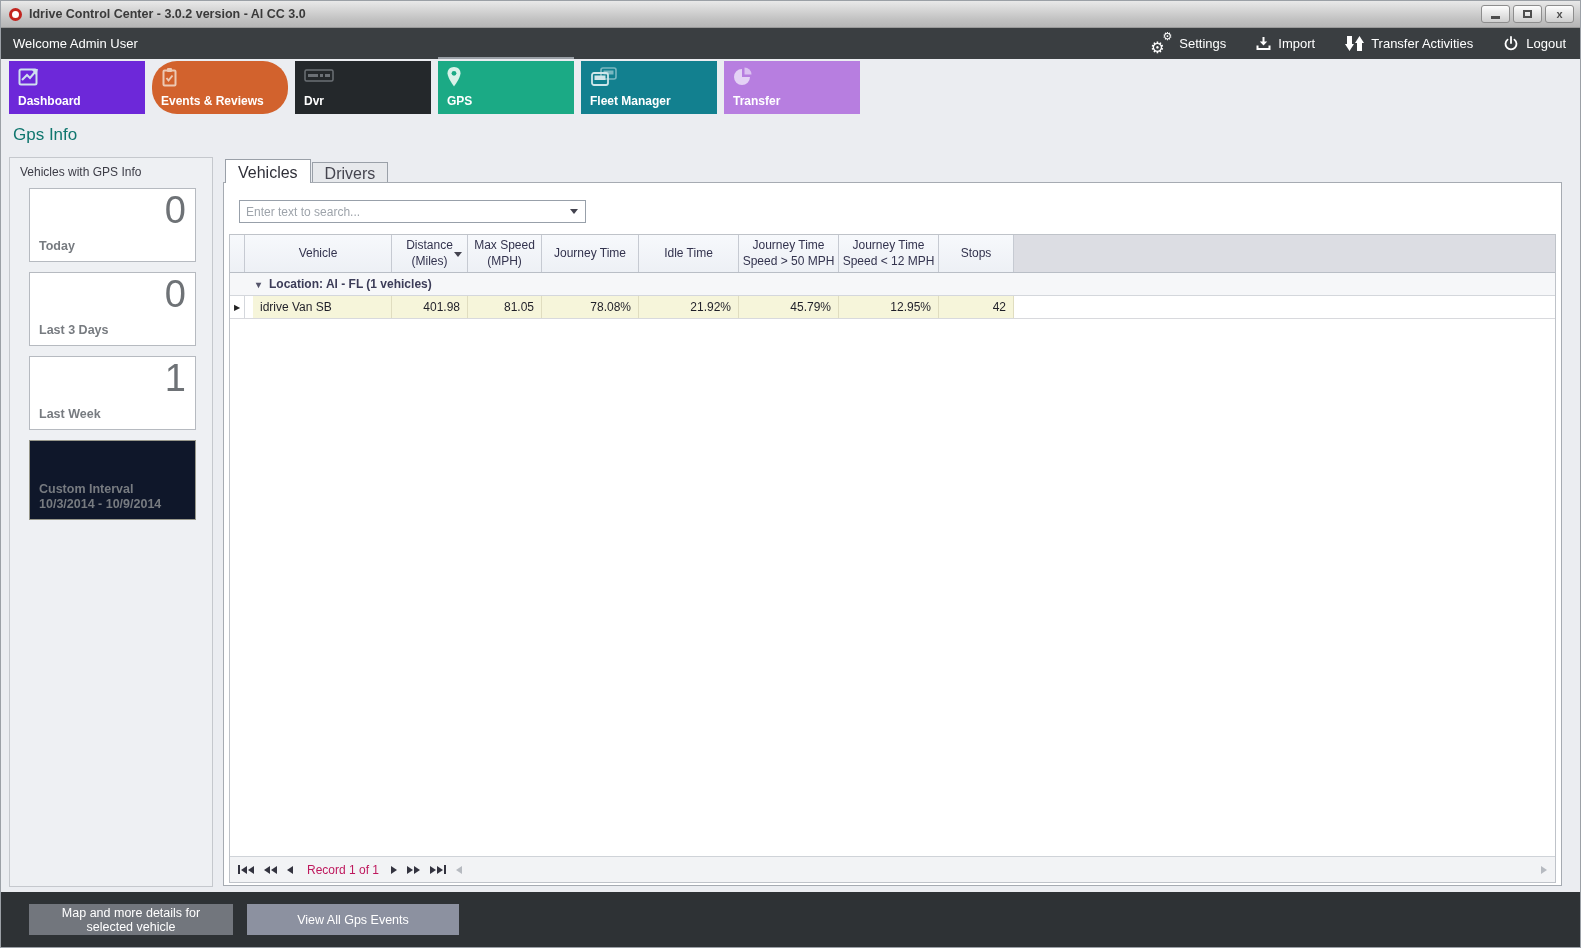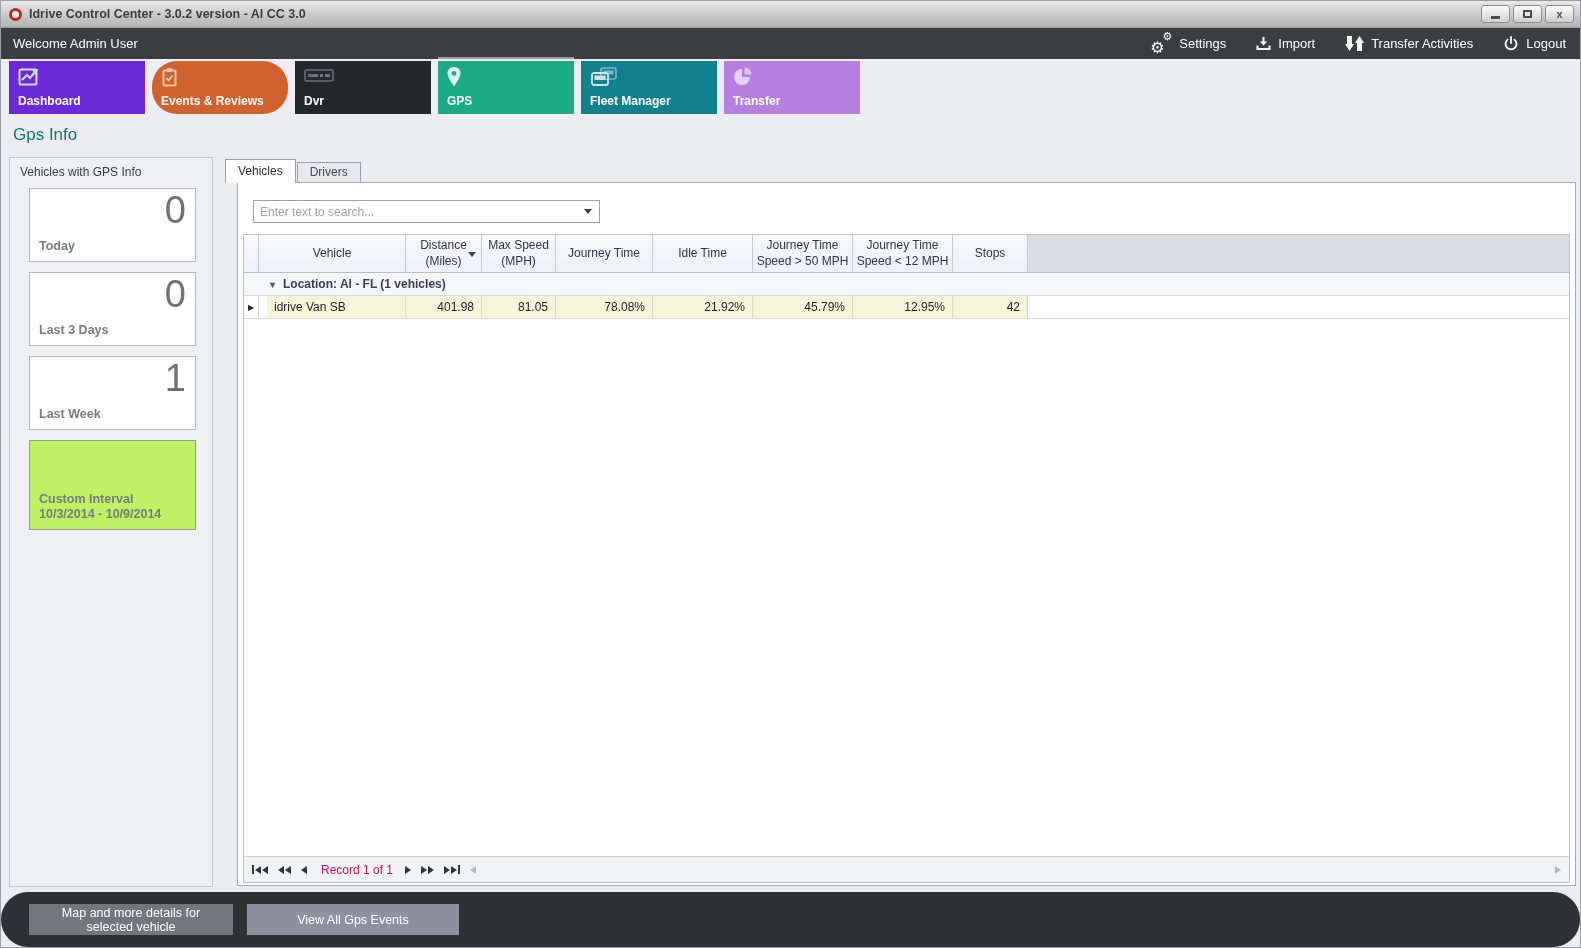--- a/index.html
+++ b/index.html
@@ -64,33 +64,33 @@
   .card {
     position:relative; margin:0 8px 10px 19px; width:167px; height:74px;
     background:#fff; border:1px solid #b6bac0; cursor:default;
   }
   .card .value {
     position:absolute; top:0px; right:9px; font-size:38px; color:#6e7276; line-height:1.15;
   }
   .card .label {
     position:absolute; bottom:6px; left:9px; font-size:12.5px; font-weight:bold; color:#777b80; line-height:1.25;
   }
-  .card.custom { height:90px; background:#bef264; border-color:#97978a; }
+  .card.custom { height:80px; background:#0f172a; border-color:#97978a; }
   
   #tabs { position:absolute; top:158px; left:224px; display:flex; align-items:flex-end; height:24px; }
   .tab {
-    font-size:12px; color:#2f2f38; padding:4px 12px 5px;
+    font-size:16px; color:#2f2f38; padding:4px 12px 5px;
     border:1px solid #9aa0a8; border-bottom:none; cursor:default;
   }
   .tab.active { background:#fff; position:relative; z-index:3; height:24px; }
   .tab.inactive { background:#e7e9ec; color:#45454f; height:21px; padding-top:2px; margin-left:1px; }
   
   #panel {
     position:absolute; top:181px; left:222px; width:1339px; height:704px;
-    background:#fff; border:1px solid #a6abb2; z-index:2;margin-left:14px;
+    background:#fff; border:1px solid #a6abb2; z-index:2;
   }
   .search-box {
     position:absolute; top:17px; left:15px; width:347px; height:23px;
     border:1px solid #98a0aa; background:#fff; display:flex; align-items:center;
   }
   .search-input {
     flex:1; border:none; outline:none; height:100%; padding:0 6px;
     font-family:"Liberation Sans",sans-serif; font-size:12px; color:#333;
   }
   .search-input::placeholder { color:#9ea4ab; }
@@ -141,21 +141,21 @@
   .pgbtn { display:flex; align-items:center; gap:1px; margin-right:10px; cursor:default; }
   .tri-l { width:0; height:0; border-top:4px solid transparent; border-bottom:4px solid transparent; border-right:6px solid #33333f; }
   .tri-r { width:0; height:0; border-top:4px solid transparent; border-bottom:4px solid transparent; border-left:6px solid #33333f; }
   .pbar { width:2px; height:9px; background:#33333f; }
   .tri-l.dis { border-right-color:#b6bac0; } .tri-r.dis { border-left-color:#b6bac0; }
   .pg-label { margin:0 12px 0 4px; }
   .pg-track { flex:1; }
   
   #footer {
     position:absolute; left:0; bottom:0; width:100%; height:55px;
-    background:#2e3235; display:flex; align-items:center; padding-left:28px; gap:14px;border-radius:27px;
+    background:#2e3235; display:flex; align-items:center; padding-left:28px; gap:14px;
   }
   .fbtn {
     height:31px; border:none; color:#fff; font-size:12.5px;
     font-family:"Liberation Sans",sans-serif; padding:0 18px; cursor:default;
   }
   .fbtn.b1 { width:204px; }
   .fbtn.b2 { width:212px; }
 </style>
 </head>
 <body>

